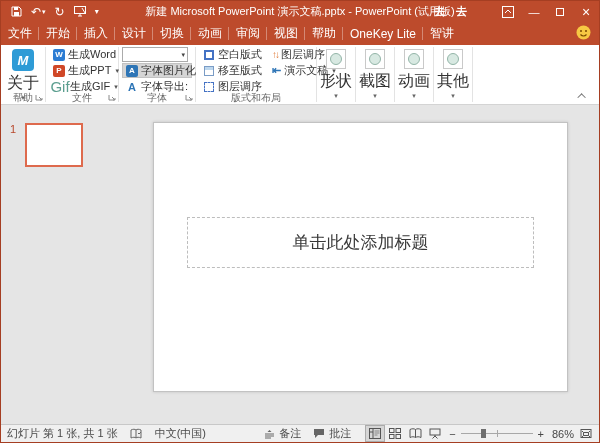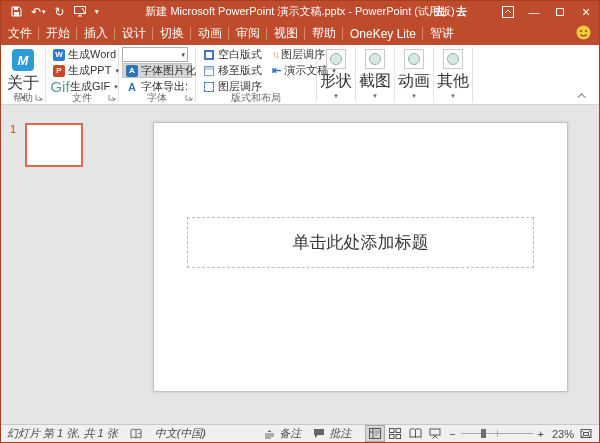--- a/index.html
+++ b/index.html
@@ -118,21 +118,21 @@
     display:flex; align-items:center; padding-left:8px;
     font-size:11px; color:#595959;
   }
   .notes-scroll { position:absolute; right:3px; top:3px; width:8px; height:22px; border:1px solid #C6C6C6; background:#FAFAFA; }
   
   .statusbar {
     position:absolute; left:0; right:0; bottom:0; height:18px;
     background:#F0F0F0; border-top:1px solid #C8C8C8;
     display:flex; align-items:center; font-size:11px; color:#474747; z-index:5;
   }
-  .sb-item { display:flex; align-items:center; gap:4px; padding:0 6px; white-space:nowrap; height:100%; cursor:default;font-style:italic; }
+  .sb-item { display:flex; align-items:center; gap:4px; padding:0 6px; white-space:nowrap; height:100%; cursor:default; }
   .viewbtn { width:20px; height:100%; display:flex; align-items:center; justify-content:center; cursor:pointer; }
   .viewbtn.selected { background:#D6D6D6; border:1px solid #ABABAB; }
   .zoomctrl { display:flex; align-items:center; gap:5px; padding:0 4px; }
   .ztrack { position:relative; width:72px; height:1px; background:#A8A8A8; }
   .ztick { position:absolute; left:50%; top:-3px; width:1px; height:7px; background:#A8A8A8; }
   .zthumb { position:absolute; left:28%; top:-4px; width:5px; height:9px; background:#6E6E6E; cursor:pointer; }
   .zpct { min-width:28px; text-align:right; padding-right:2px; }
   svg { display:block; }
 </style>
 </head>
@@ -424,21 +424,21 @@
     </span>
 
     <span class="zoomctrl">
       <span>−</span>
       <span class="ztrack">
         <span class="ztick"></span>
         <span class="zthumb"></span>
       </span>
       <span>+</span>
     </span>
-    <span class="zpct">23%</span>
+    <span class="zpct">86%</span>
     <span class="viewbtn" style="margin-right:3px;">
       <svg width="12" height="11" viewBox="0 0 12 11">
           <rect x="1" y="1.5" width="10" height="8" fill="none" stroke="#555"></rect>
           <path d="M3.5 4.5h5v3h-5z" fill="none" stroke="#555"></path>
           <path d="M3.5 4.5l-1.5-1.5M8.5 4.5L10 3M3.5 7.5L2 9M8.5 7.5L10 9" stroke="#555"></path>
         </svg>
     </span>
   </div>
 
 </div>

